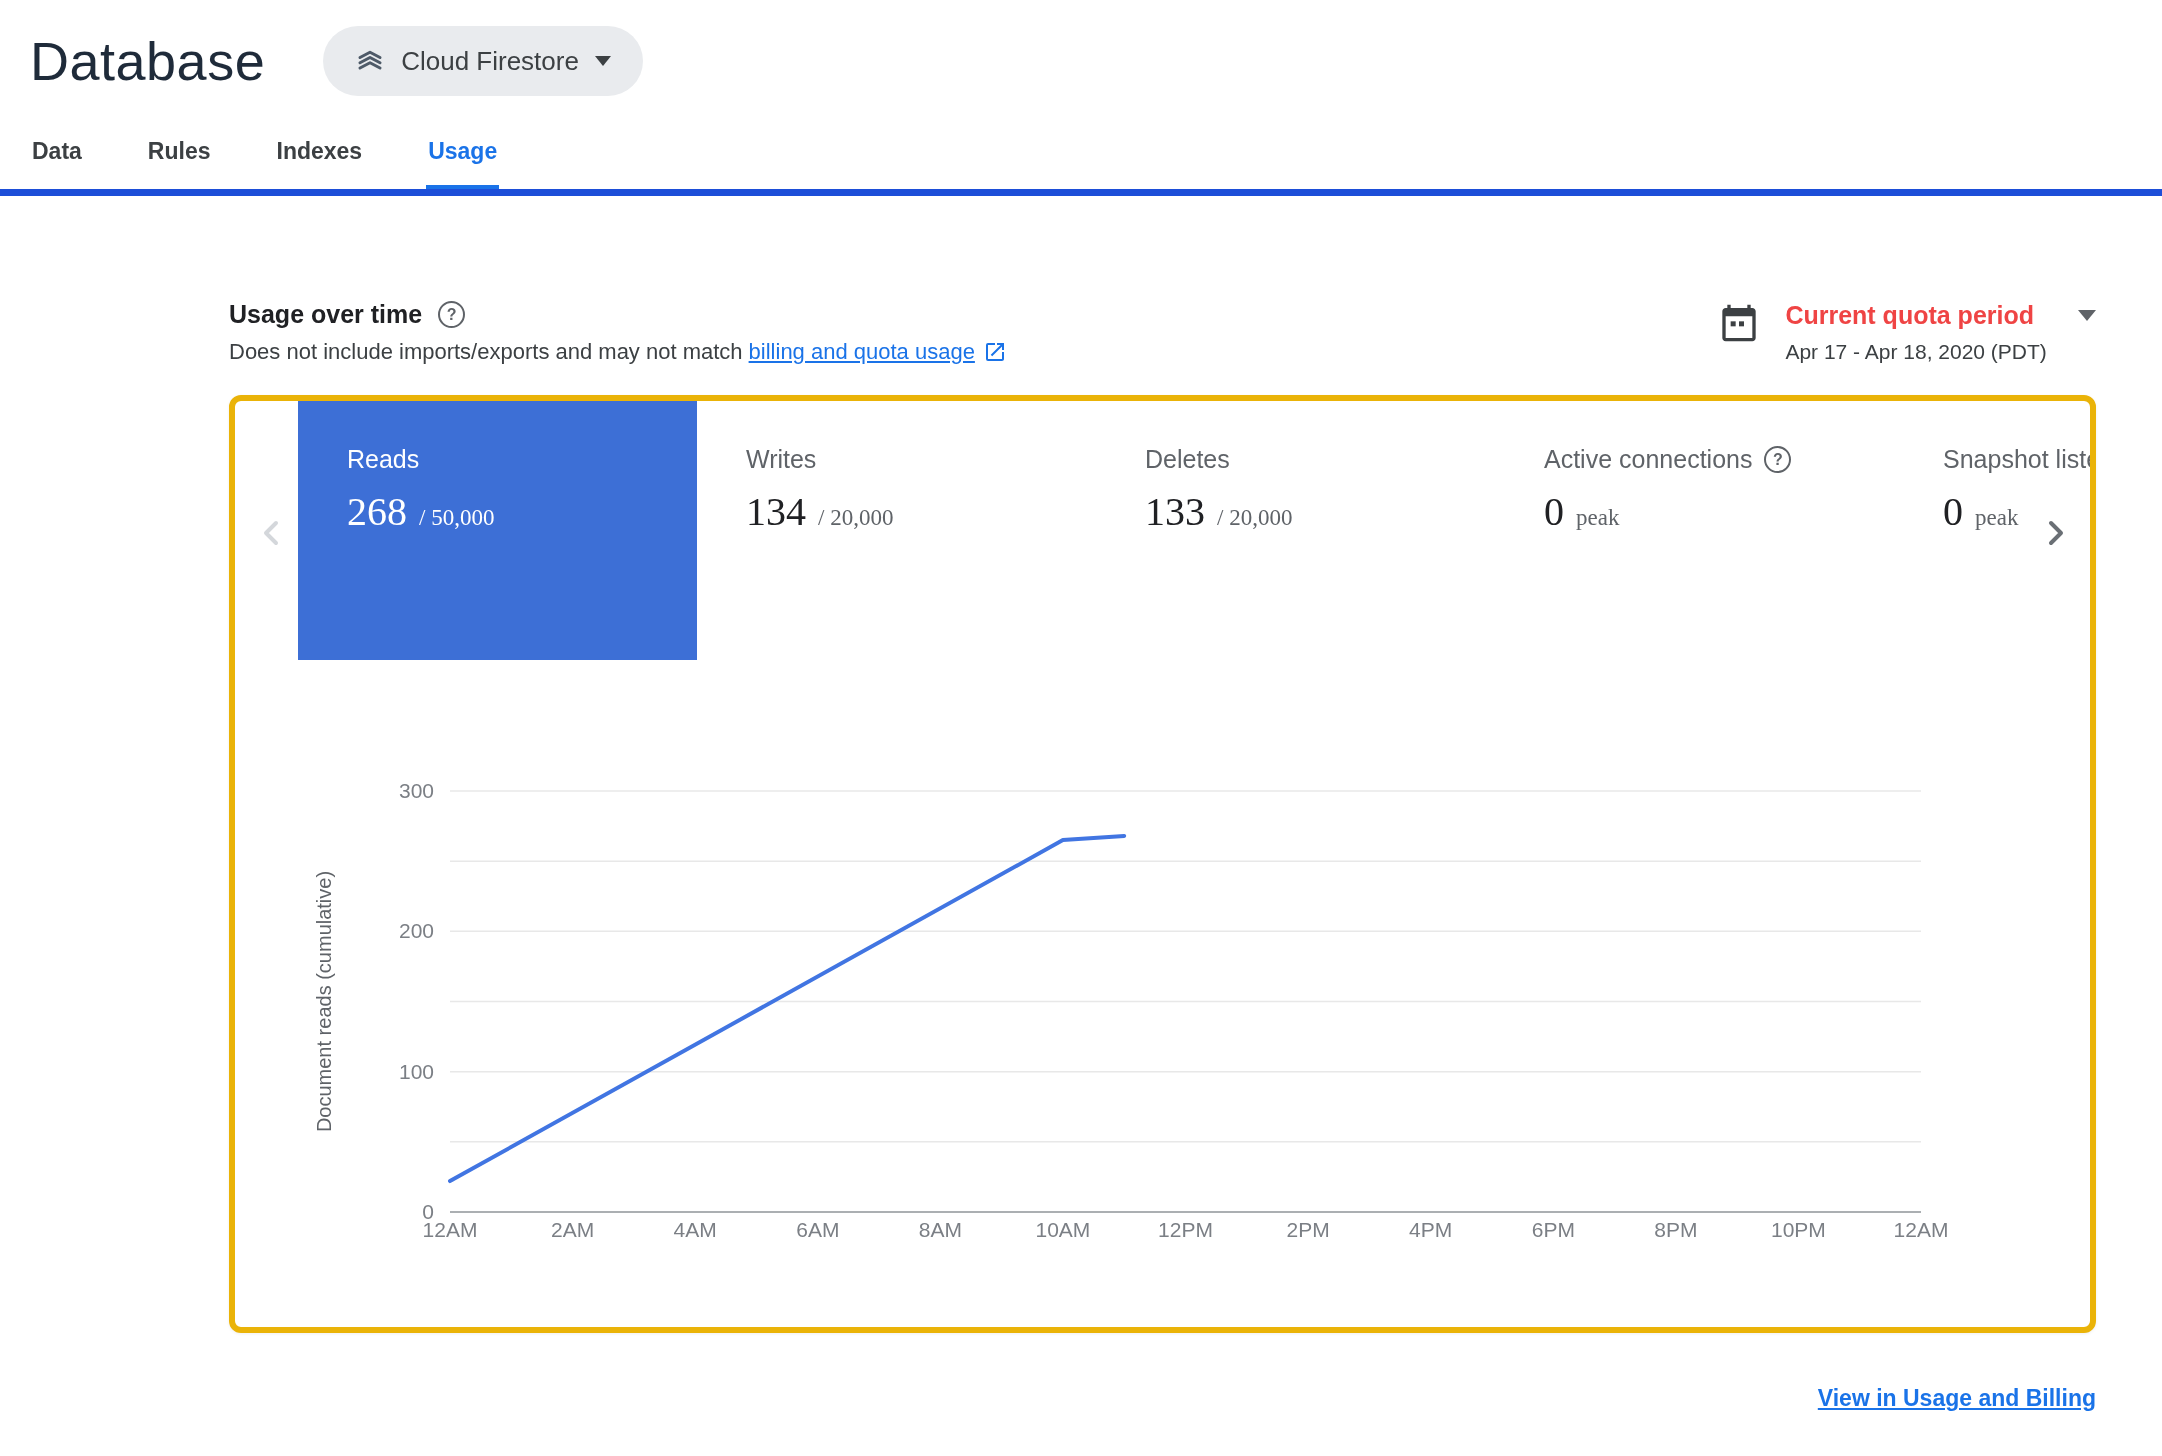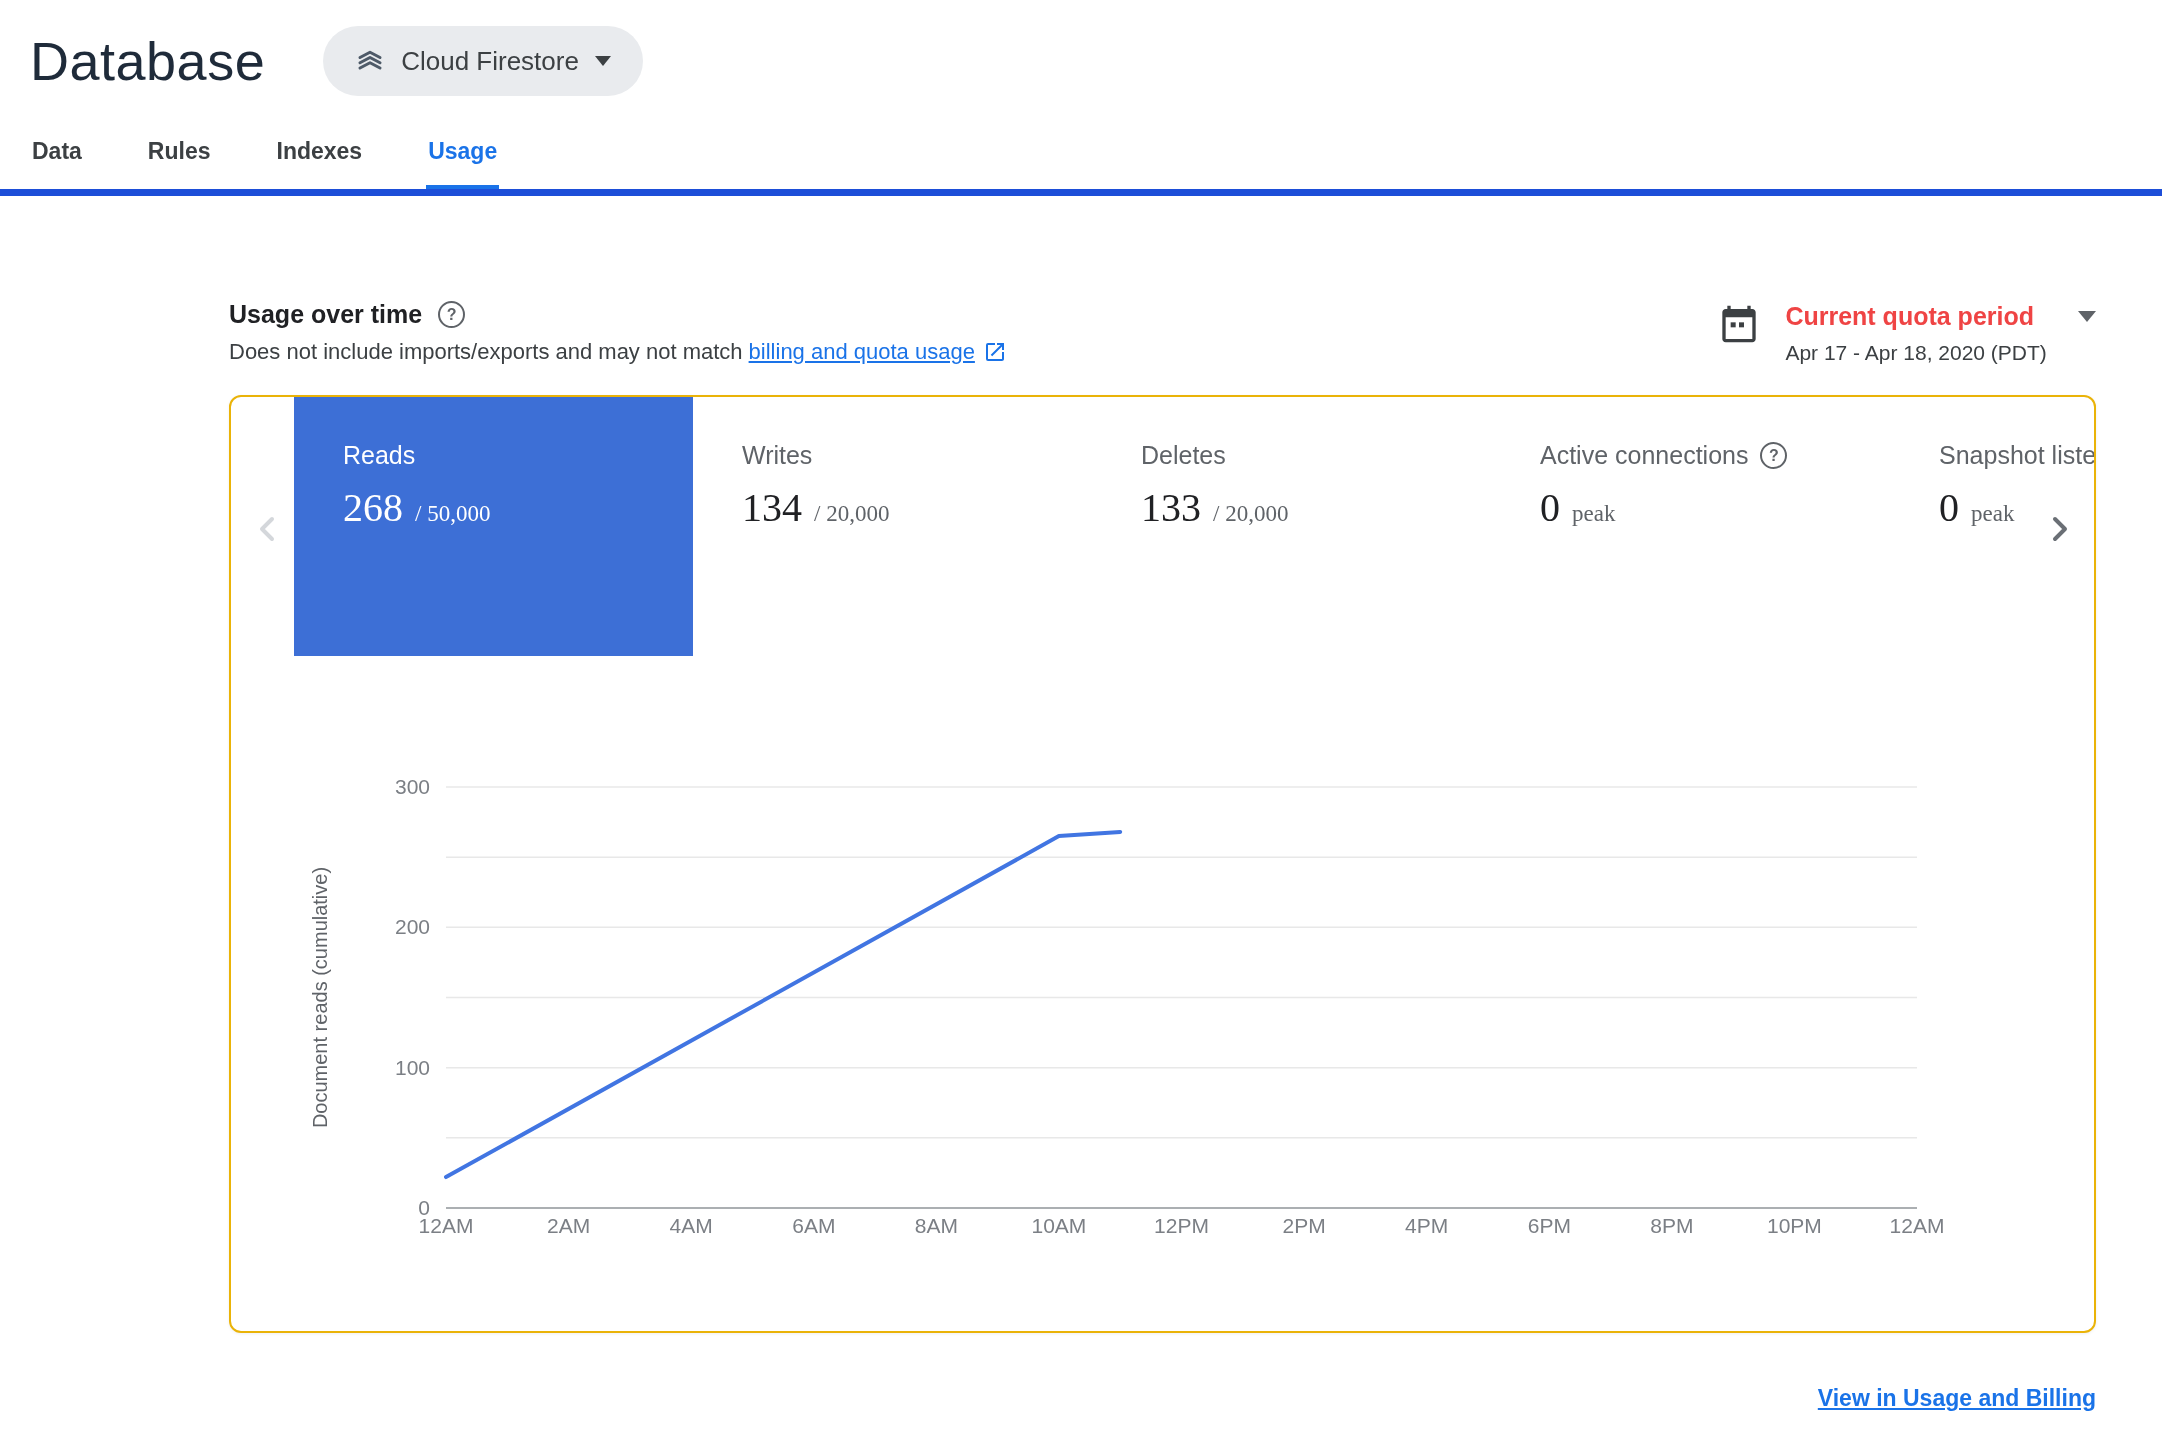--- a/index.html
+++ b/index.html
@@ -20,42 +20,42 @@
   }
   .caret { width:0; height:0; border-left:8px solid transparent; border-right:8px solid transparent; border-top:10px solid #3c4043; }
   .caret-lg { border-left:9px solid transparent; border-right:9px solid transparent; border-top:11px solid #5f6368; }
 
   
   .tabs { display:flex; gap:62px; padding-left:30px; margin-top:32px; border-bottom:7px solid #1d4ed8; }
   .tab { font-size:23px; font-weight:700; color:#3c4043; padding:10px 2px 20px 2px; border-bottom:4px solid transparent; cursor:pointer; }
   .tab.active { color:var(--accent-blue,#1a73e8); border-bottom-color:var(--accent-blue,#1a73e8); }
 
   
-  .usage-header { display:flex; justify-content:space-between; align-items:flex-end; margin:104px 66px 0 229px; }
+  .usage-header { display:flex; justify-content:space-between; align-items:center; margin:104px 66px 0 229px; }
   .title-row { display:flex; align-items:center; gap:16px; }
   .section-title { font-size:25px; font-weight:700; color:#202124; }
   .help {
     width:27px; height:27px; border:2px solid #5f6368; border-radius:50%;
     display:inline-flex; align-items:center; justify-content:center;
     font-size:16px; font-weight:700; color:#5f6368; cursor:pointer; flex:0 0 auto;
   }
   .subtitle { margin-top:10px; font-size:22px; color:#3c4043; display:flex; align-items:center; }
   .inline-link { color:var(--accent-blue,#1a73e8); text-decoration:underline; cursor:pointer; margin-left:6px; }
   .ext-icon { margin-left:8px; display:inline-flex; cursor:pointer; }
 
   .uh-right { display:flex; gap:26px; align-items:flex-start; }
   .cal { display:inline-flex; margin-top:2px; }
   .quota-row { display:flex; align-items:center; gap:44px; cursor:pointer; }
   .quota-label { font-size:25px; font-weight:700; color:#ef4444; }
   .quota-date { margin-top:10px; font-size:21px; color:#3c4043; }
 
   
   .card {
     position:relative; margin:30px 15px 0 229px; width:1867px; height:938px;
-    border:2px solid #eab308; border-radius:12px; background:#fff; overflow:hidden;
+    border:6px solid #eab308; border-radius:12px; background:#fff; overflow:hidden;
     box-shadow:0 1px 3px rgba(60,64,67,.08);
   }
   .metrics { position:absolute; left:63px; top:0; display:flex; width:2100px; height:259px; }
   .metric { width:399px; padding:44px 0 0 49px; cursor:pointer; }
   .metric.selected { background:var(--selected-metric-bg,#3d6fd6); }
   .m-label-row { display:flex; align-items:center; gap:12px; white-space:nowrap; }
   .m-label { font-size:25px; color:#5f6368; white-space:nowrap; }
   .m-value-row { margin-top:14px; display:flex; align-items:baseline; gap:12px;font-family:Liberation Serif, serif; }
   .m-value { font-size:40px; color:#202124; }
   .m-limit { font-size:23px; color:#5f6368; }

